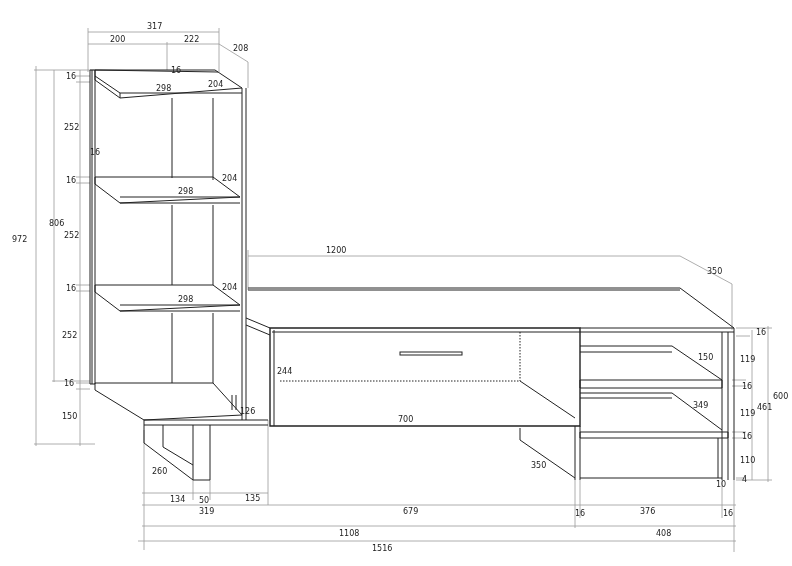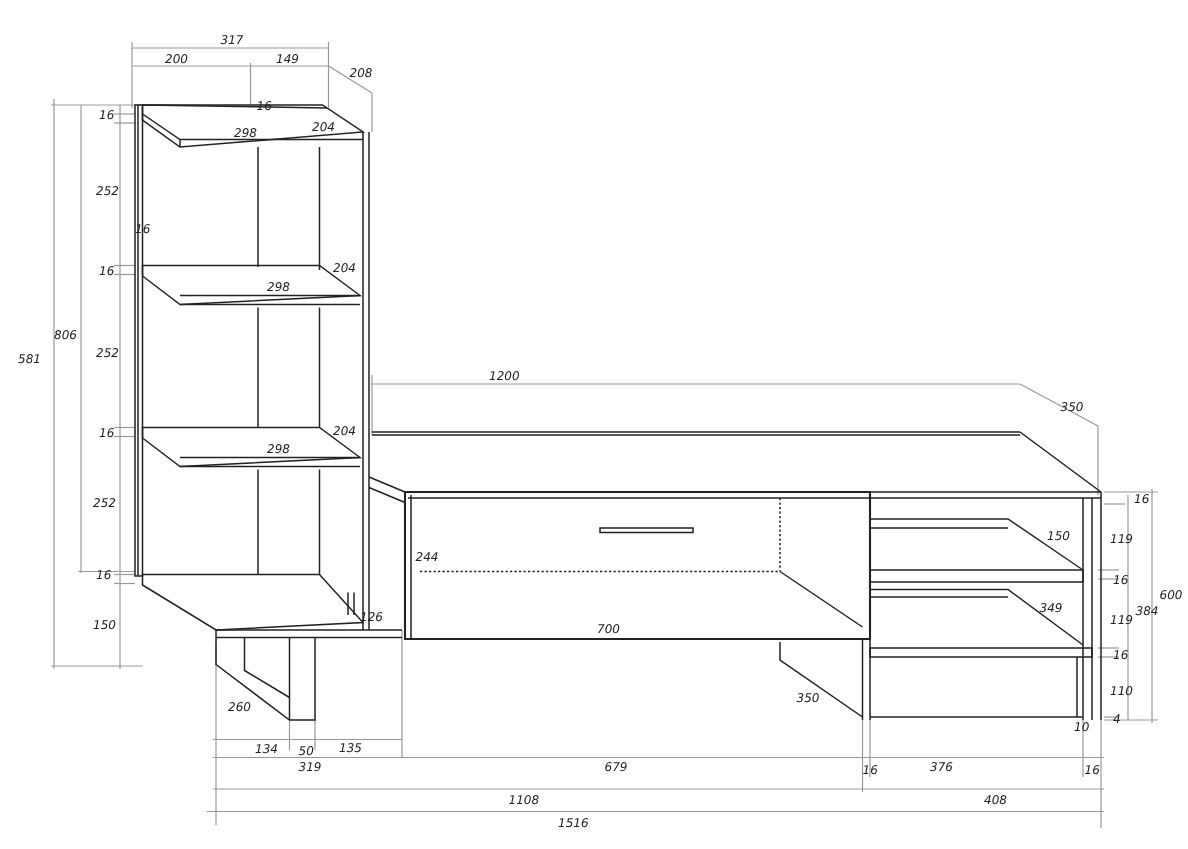--- a/index.html
+++ b/index.html
@@ -1,18 +1,18 @@
 <!DOCTYPE html>
 <html><head>
 <meta charset="utf-8">
 <style>
   html,body{margin:0;padding:0;background:#ffffff;}
   body{width:792px;height:566px;overflow:hidden;position:relative;font-family:"DejaVu Sans",sans-serif;}
   svg{position:absolute;left:0;top:0;}
-  .lbl{position:absolute;font-size:8px;color:#222;line-height:9px;white-space:nowrap;font-style:italic;}
+  .lbl{position:absolute;font-size:8px;color:#222;line-height:9px;white-space:nowrap;}
 </style>
 </head>
 <body>
 
 <svg width="792" height="566" viewBox="0 0 792 566" stroke="#333" fill="none" stroke-width="1">
 
   <g stroke="#999" stroke-width="0.8">
     <line x1="88" y1="32" x2="219" y2="32"></line>
     <line x1="88" y1="44" x2="219" y2="44"></line>
     <line x1="88" y1="28" x2="88" y2="72"></line>
@@ -126,63 +126,63 @@
     <polyline points="580,393 672,393 722,430"></polyline>
     <line x1="580" y1="398" x2="672" y2="398"></line>
     <polygon points="580,432 728,432 728,438 580,438"></polygon>
     <line x1="580" y1="478" x2="722" y2="478"></line>
     <line x1="718" y1="438" x2="718" y2="478"></line>
   </g>
 </svg>
 
 <span class="lbl" style="left:147px;top:22px">317</span>
 <span class="lbl" style="left:110px;top:35px">200</span>
-<span class="lbl" style="left:184px;top:35px">149</span>
+<span class="lbl" style="left:184px;top:35px">222</span>
 <span class="lbl" style="left:233px;top:44px">208</span>
 <span class="lbl" style="left:171px;top:66px">16</span>
 <span class="lbl" style="left:156px;top:84px">298</span>
 <span class="lbl" style="left:208px;top:80px">204</span>
 <span class="lbl" style="left:66px;top:72px">16</span>
 <span class="lbl" style="left:64px;top:123px">252</span>
 <span class="lbl" style="left:90px;top:148px">16</span>
 <span class="lbl" style="left:66px;top:176px">16</span>
 <span class="lbl" style="left:178px;top:187px">298</span>
 <span class="lbl" style="left:222px;top:174px">204</span>
-<span class="lbl" style="left:36px;top:219px">806</span>
+<span class="lbl" style="left:49px;top:219px">806</span>
 <span class="lbl" style="left:64px;top:231px">252</span>
-<span class="lbl" style="left:12px;top:235px">581</span>
+<span class="lbl" style="left:12px;top:235px">972</span>
 <span class="lbl" style="left:66px;top:284px">16</span>
 <span class="lbl" style="left:178px;top:295px">298</span>
 <span class="lbl" style="left:222px;top:283px">204</span>
 <span class="lbl" style="left:62px;top:331px">252</span>
 <span class="lbl" style="left:64px;top:379px">16</span>
 <span class="lbl" style="left:62px;top:412px">150</span>
 <span class="lbl" style="left:240px;top:407px">126</span>
 <span class="lbl" style="left:152px;top:467px">260</span>
 <span class="lbl" style="left:170px;top:495px">134</span>
 <span class="lbl" style="left:199px;top:496px">50</span>
-<span class="lbl" style="left:226px;top:494px">135</span>
+<span class="lbl" style="left:245px;top:494px">135</span>
 <span class="lbl" style="left:199px;top:507px">319</span>
 
 <span class="lbl" style="left:326px;top:246px">1200</span>
 <span class="lbl" style="left:707px;top:267px">350</span>
 <span class="lbl" style="left:277px;top:367px">244</span>
 <span class="lbl" style="left:398px;top:415px">700</span>
 <span class="lbl" style="left:531px;top:461px">350</span>
 <span class="lbl" style="left:698px;top:353px">150</span>
 <span class="lbl" style="left:693px;top:401px">349</span>
 <span class="lbl" style="left:756px;top:328px">16</span>
 <span class="lbl" style="left:740px;top:355px">119</span>
 <span class="lbl" style="left:742px;top:382px">16</span>
 <span class="lbl" style="left:740px;top:409px">119</span>
-<span class="lbl" style="left:757px;top:403px">384</span>
+<span class="lbl" style="left:757px;top:403px">461</span>
 <span class="lbl" style="left:773px;top:392px">600</span>
 <span class="lbl" style="left:742px;top:432px">16</span>
 <span class="lbl" style="left:740px;top:456px">110</span>
 <span class="lbl" style="left:742px;top:475px">4</span>
 <span class="lbl" style="left:716px;top:480px">10</span>
 <span class="lbl" style="left:403px;top:507px">679</span>
 <span class="lbl" style="left:575px;top:509px">16</span>
-<span class="lbl" style="left:620px;top:507px">376</span>
+<span class="lbl" style="left:640px;top:507px">376</span>
 <span class="lbl" style="left:723px;top:509px">16</span>
 <span class="lbl" style="left:339px;top:529px">1108</span>
 <span class="lbl" style="left:656px;top:529px">408</span>
 <span class="lbl" style="left:372px;top:544px">1516</span>
 
 </body></html>

